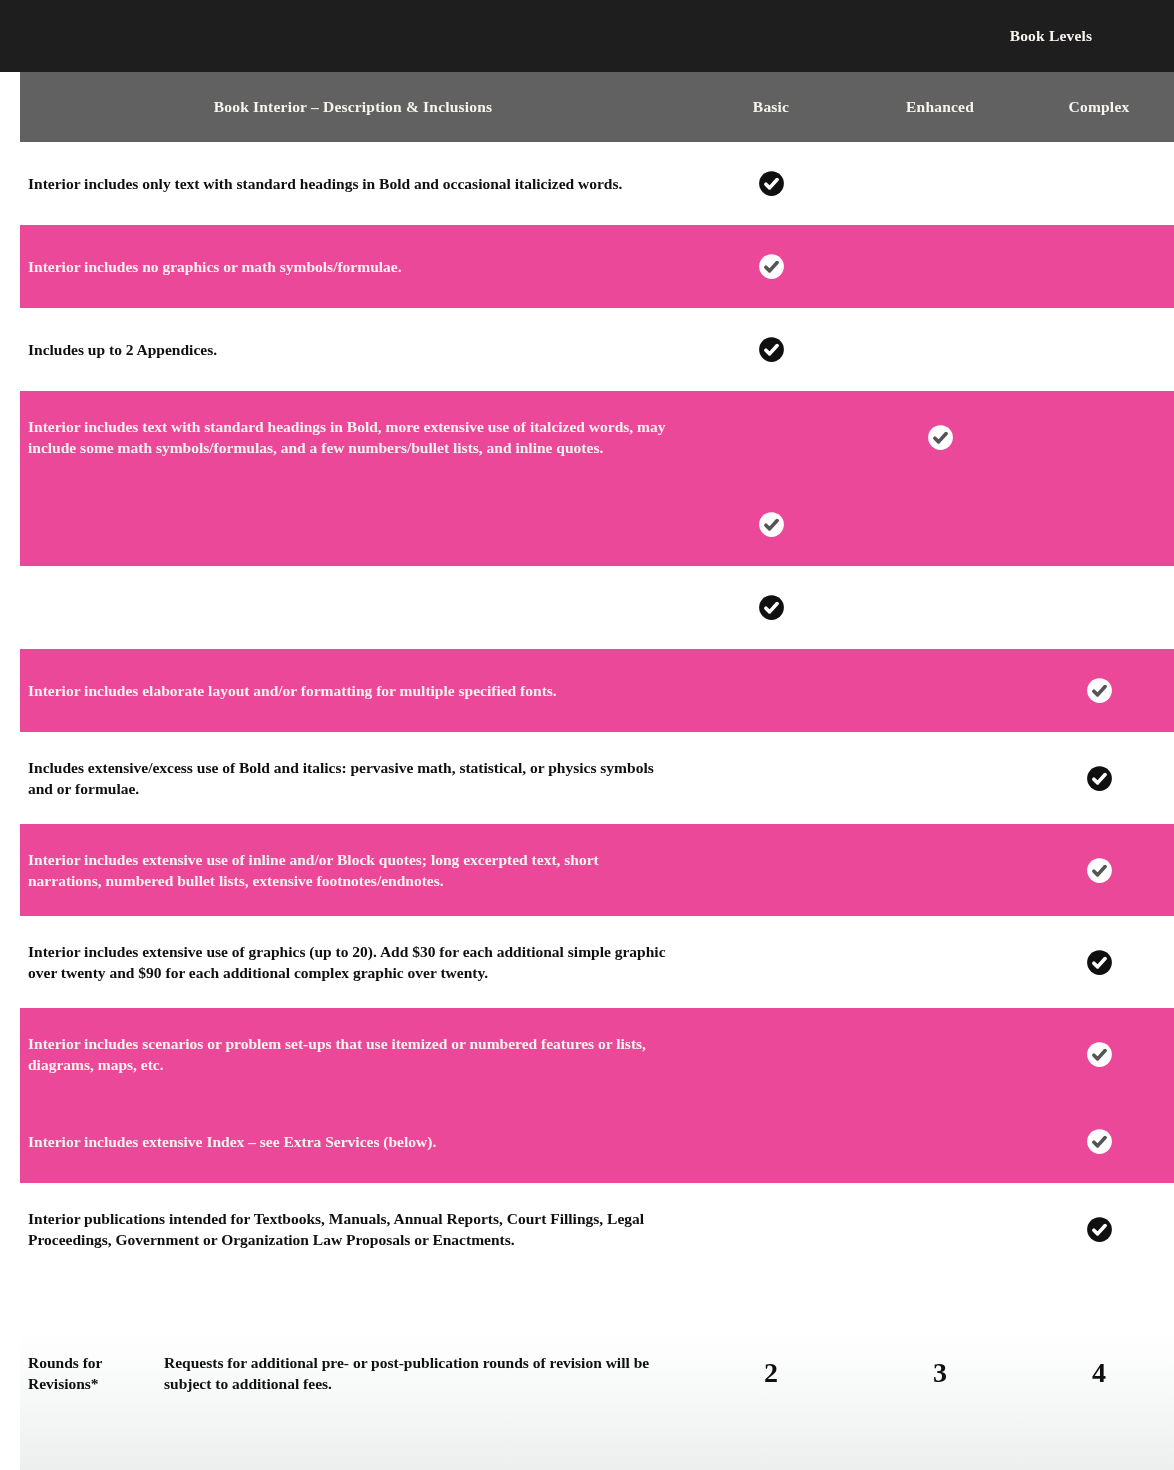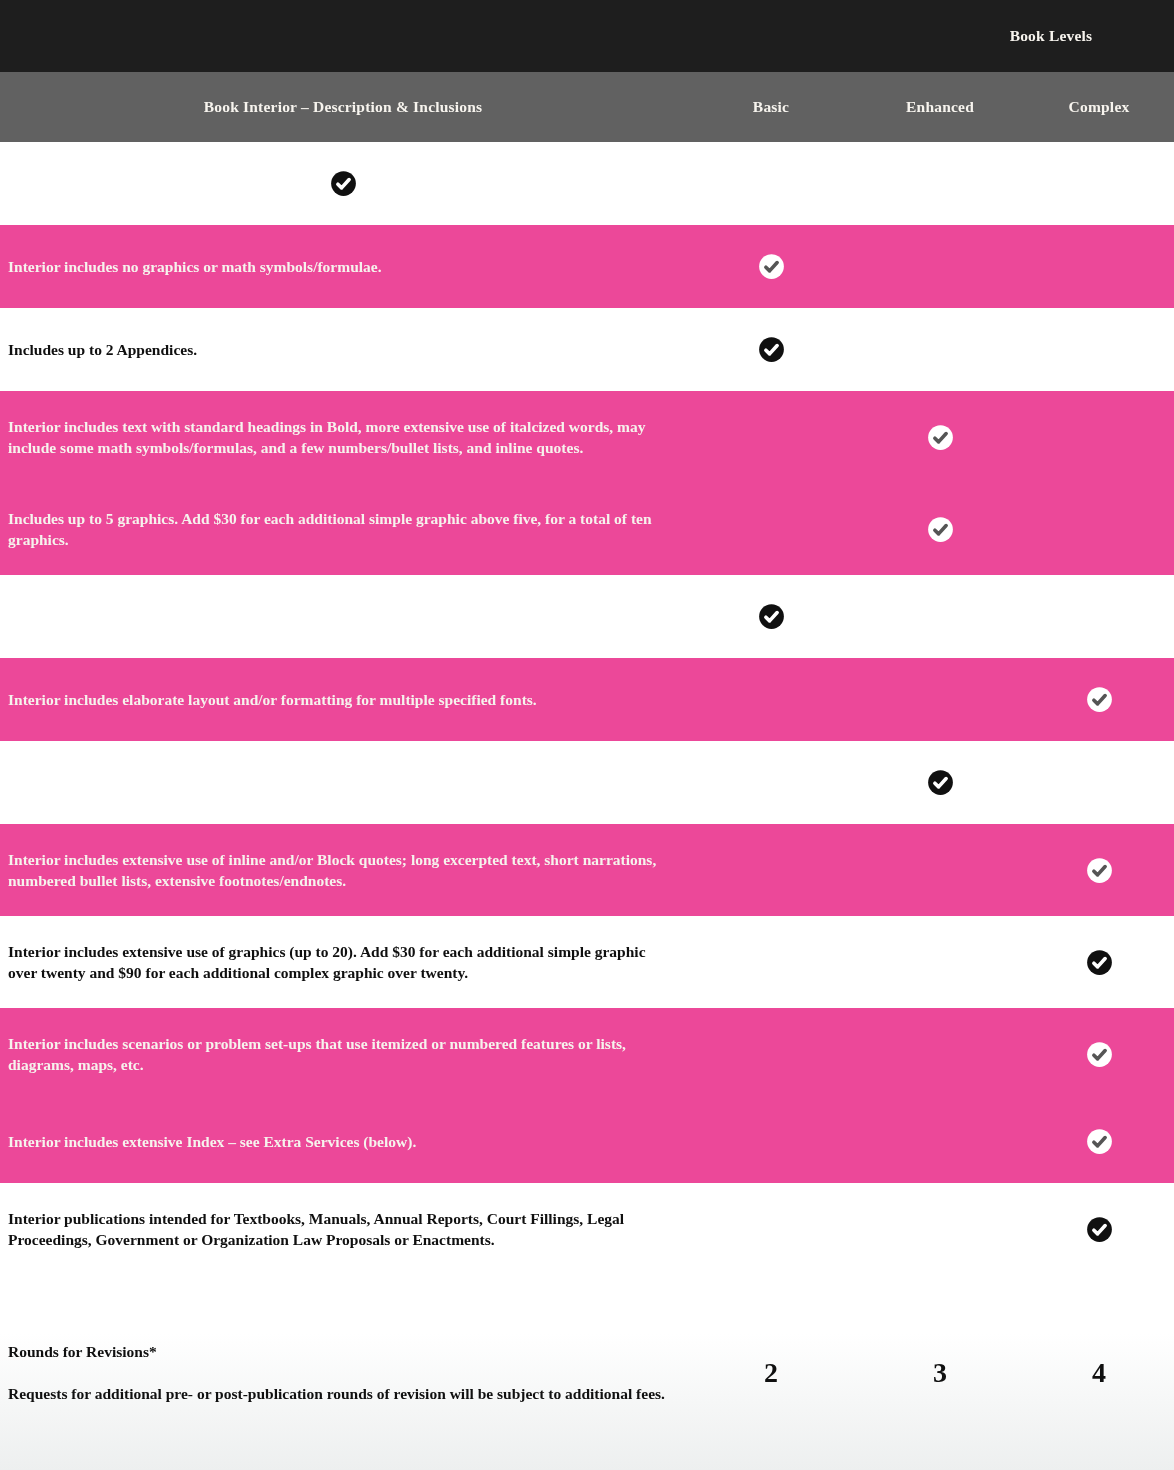--- a/index.html
+++ b/index.html
@@ -10,20 +10,21 @@
   }
   .page {
     width: 1174px; height: 1470px;
     display: flex; flex-direction: column;
     overflow: hidden; background: #ffffff;
   }
   .grid {
     display: grid;
     grid-template-columns: 1fr 170px 168px 150px;
     align-items: center;
+    margin-left: 20px;
   }
   
   .top-bar {
     flex: none; height: 72px;
     background: #1e1e1e;
     position: relative;
   }
   .book-levels {
     position: absolute; left: 1051px; top: 50%;
     transform: translate(-50%, -50%);
@@ -59,21 +60,21 @@
   .row.white .chk path   { stroke: #ffffff; }
   .row.gray  .chk circle { fill: #ffffff; }
   .row.gray  .chk path   { stroke: #555555; }
   
   .footer-row {
     flex: 1;
     background: linear-gradient(180deg, #ffffff 30%, #edefef 100%);
   }
   .f-desc {
     padding-left: 8px; padding-right: 14px;
-    display: flex; flex-direction: column; gap: 21px;
+    display: flex; flex-direction: row; gap: 21px;
     color: #101010;
   }
   .f-desc p {
     margin: 0; font-size: 15.5px; font-weight: 700; line-height: 21px;
   }
   .f-val {
     text-align: center; color: #101010;
     font-size: 28px; font-weight: 700;
   }
 </style>
@@ -88,20 +89,21 @@
 
   <div class="col-header grid">
     <div class="cell">Book Interior – Description &amp; Inclusions</div>
     <div class="cell">Basic</div>
     <div class="cell">Enhanced</div>
     <div class="cell">Complex</div>
   </div>
 
   <div id="rows-container">
       <div class="row grid white">
+    <div class="cell desc">Interior includes only text with standard headings in Bold and occasional italicized words.</div>
     <div class="cell chk">
           <svg viewBox="0 0 24 24" aria-hidden="true">
             <circle cx="12" cy="12" r="11"></circle>
             <path d="M7 12.6l3.3 3.3 6.7-7.4" fill="none" stroke-width="3.2" stroke-linecap="round" stroke-linejoin="round"></path>
           </svg>
         </div>
     <div class="cell chk"></div>
     <div class="cell chk"></div>
   </div>
       <div class="row grid gray">
@@ -131,21 +133,20 @@
     <div class="cell chk"></div>
     <div class="cell chk">
           <svg viewBox="0 0 24 24" aria-hidden="true">
             <circle cx="12" cy="12" r="11"></circle>
             <path d="M7 12.6l3.3 3.3 6.7-7.4" fill="none" stroke-width="3.2" stroke-linecap="round" stroke-linejoin="round"></path>
           </svg>
         </div>
     <div class="cell chk"></div>
   </div>
       <div class="row grid gray">
-    <div class="cell desc">Includes up to 5 graphics. Add $30 for each additional simple graphic above five, for a total of ten graphics.</div>
     <div class="cell chk"></div>
     <div class="cell chk">
           <svg viewBox="0 0 24 24" aria-hidden="true">
             <circle cx="12" cy="12" r="11"></circle>
             <path d="M7 12.6l3.3 3.3 6.7-7.4" fill="none" stroke-width="3.2" stroke-linecap="round" stroke-linejoin="round"></path>
           </svg>
         </div>
     <div class="cell chk"></div>
   </div>
       <div class="row grid white">
@@ -163,20 +164,21 @@
     <div class="cell chk"></div>
     <div class="cell chk"></div>
     <div class="cell chk">
           <svg viewBox="0 0 24 24" aria-hidden="true">
             <circle cx="12" cy="12" r="11"></circle>
             <path d="M7 12.6l3.3 3.3 6.7-7.4" fill="none" stroke-width="3.2" stroke-linecap="round" stroke-linejoin="round"></path>
           </svg>
         </div>
   </div>
       <div class="row grid white">
+    <div class="cell desc">Includes extensive/excess use of Bold and italics: pervasive math, statistical, or physics symbols and or formulae.</div>
     <div class="cell chk"></div>
     <div class="cell chk"></div>
     <div class="cell chk">
           <svg viewBox="0 0 24 24" aria-hidden="true">
             <circle cx="12" cy="12" r="11"></circle>
             <path d="M7 12.6l3.3 3.3 6.7-7.4" fill="none" stroke-width="3.2" stroke-linecap="round" stroke-linejoin="round"></path>
           </svg>
         </div>
   </div>
       <div class="row grid gray">

